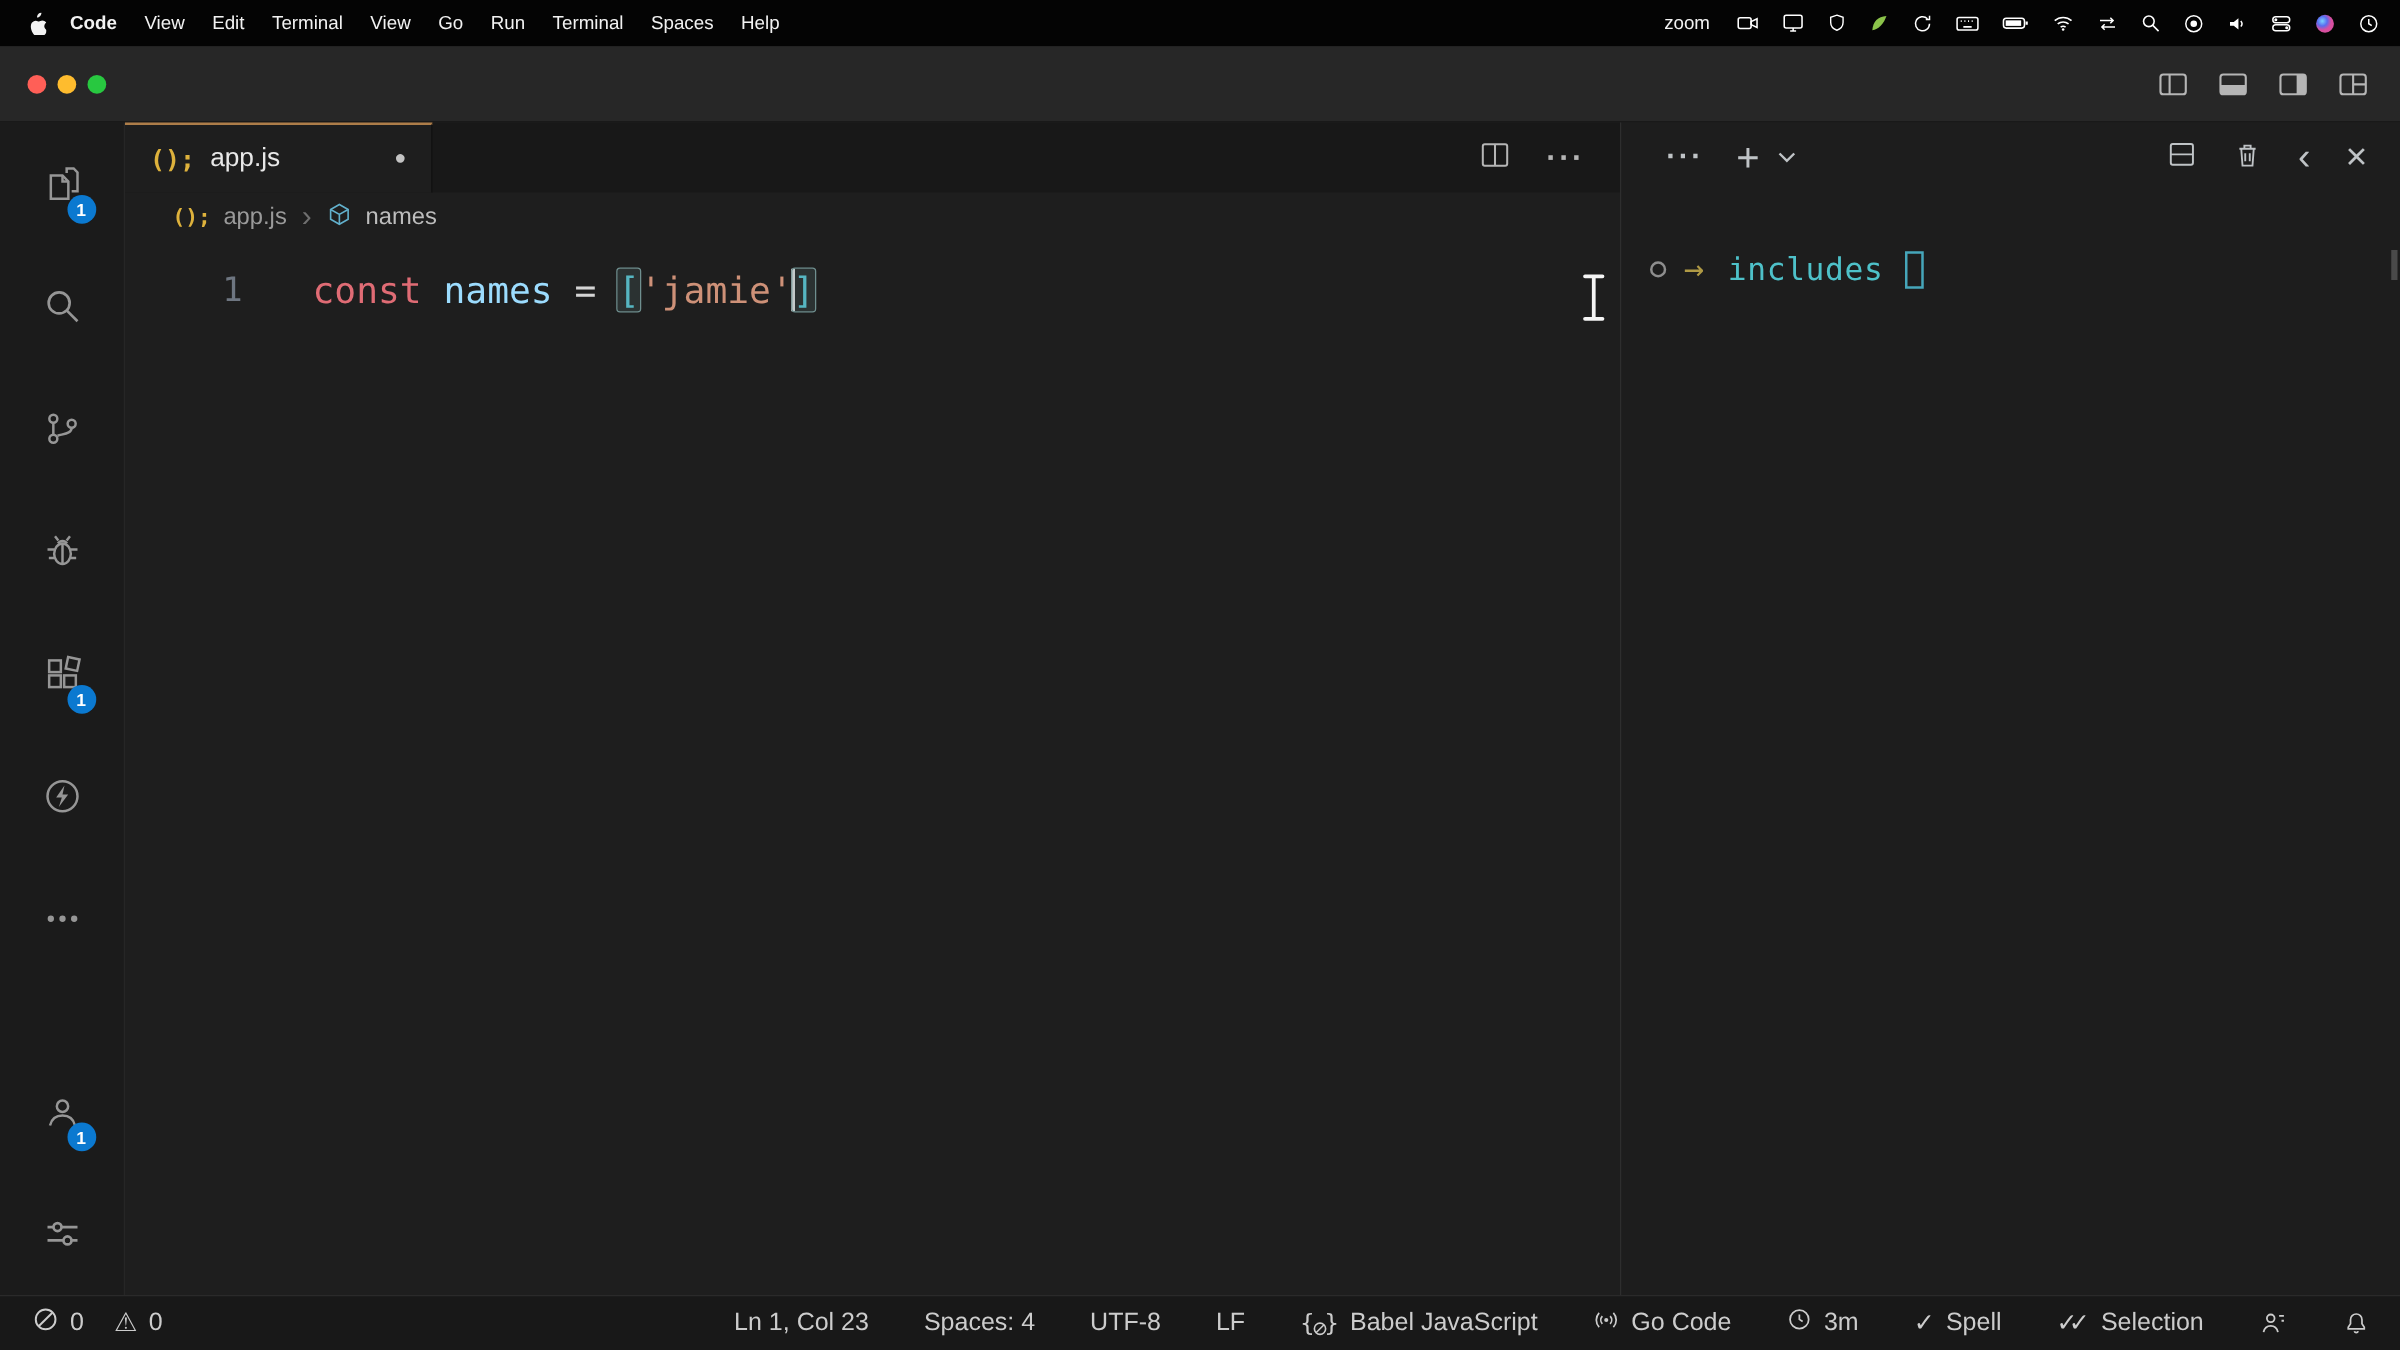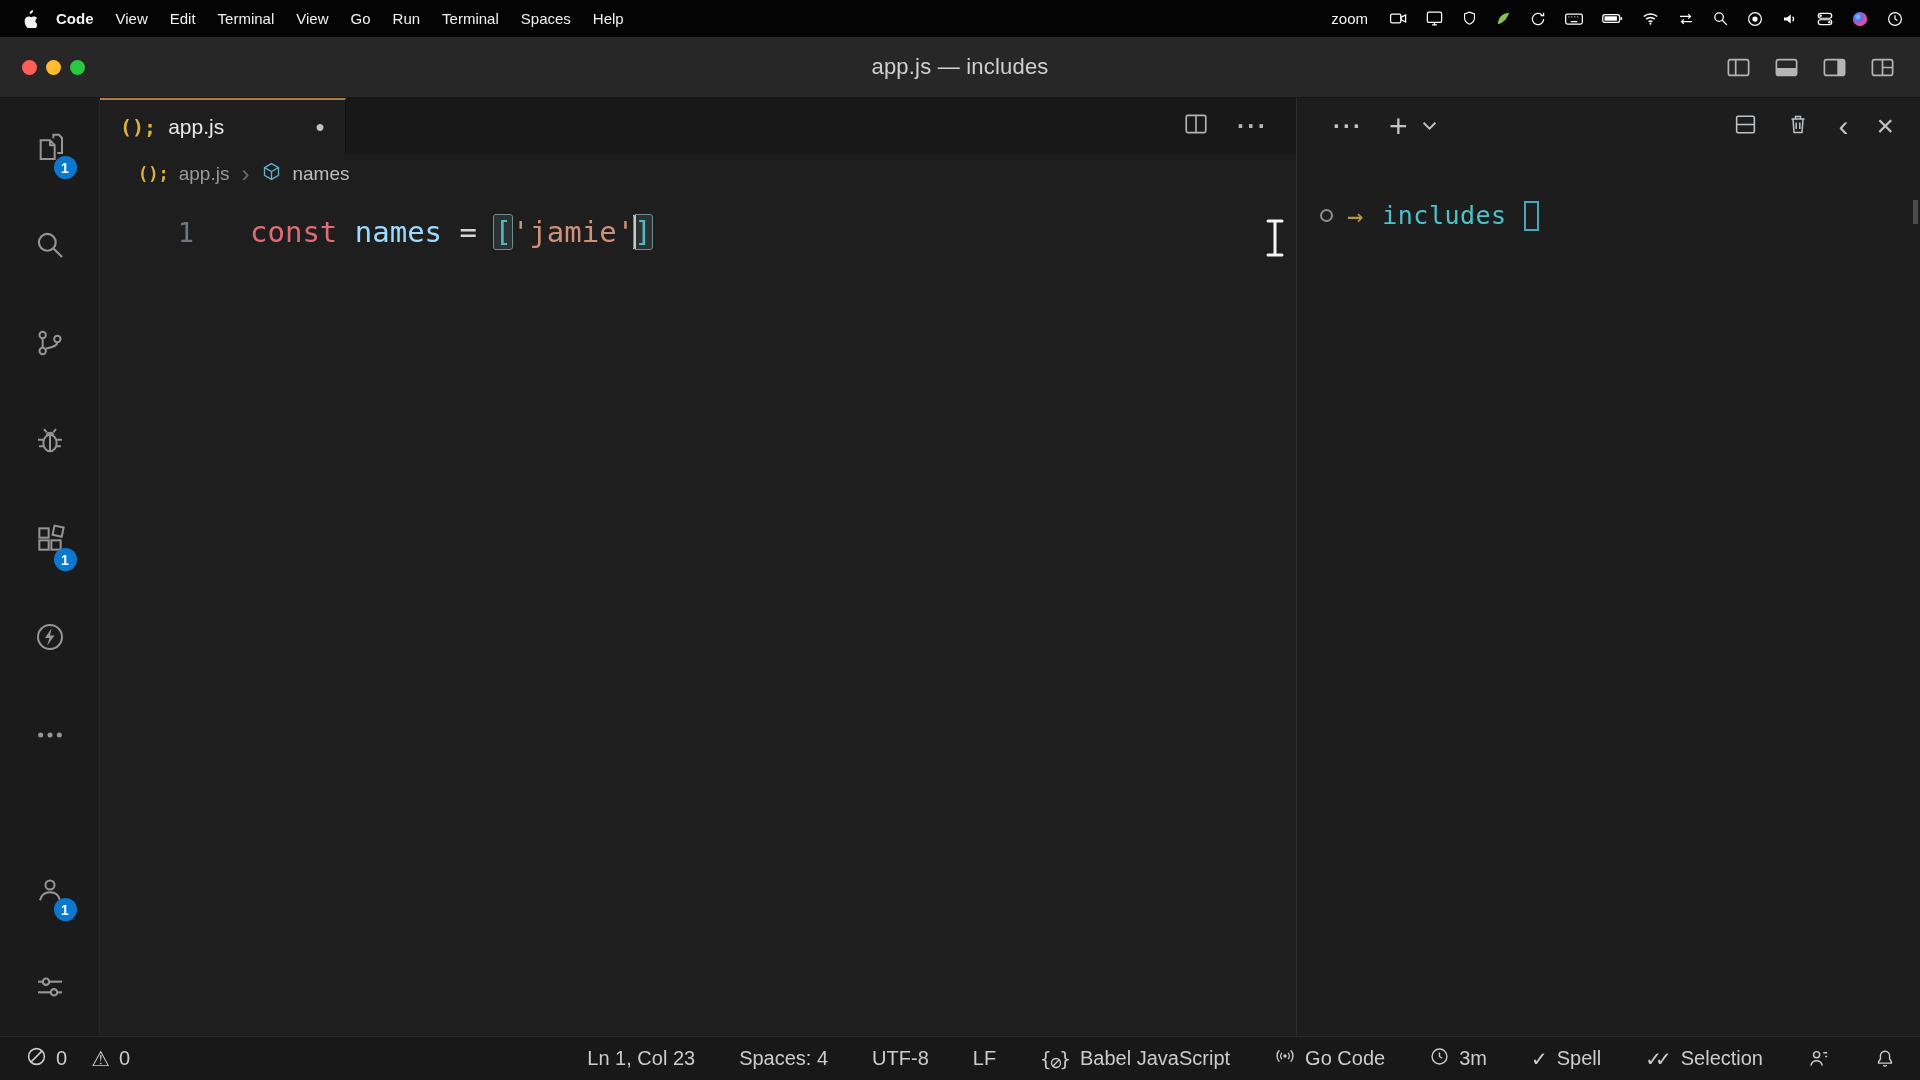--- a/index.html
+++ b/index.html
@@ -231,21 +231,20 @@
         </span>
     </div>
   </div>
 
   <div class="titlebar">
     <div class="traffic">
       <span class="light" style="background:#ff5f57"></span>
       <span class="light" style="background:#febc2e"></span>
       <span class="light" style="background:#28c840"></span>
     </div>
-    <div class="window-title">app.js — includes</div>
     <div class="title-actions">
       <span>
           <svg width="27" height="27" viewBox="0 0 24 24" fill="none" stroke="#b5b5b5" stroke-width="1.5">
             <rect x="3" y="5" width="18" height="14" rx="2"></rect>
             <path d="M9.5 5v14"></path>
           </svg>
         </span>
       <span>
           <svg width="27" height="27" viewBox="0 0 24 24" fill="none" stroke="#b5b5b5" stroke-width="1.5">
             <rect x="3" y="5" width="18" height="14" rx="2"></rect>

